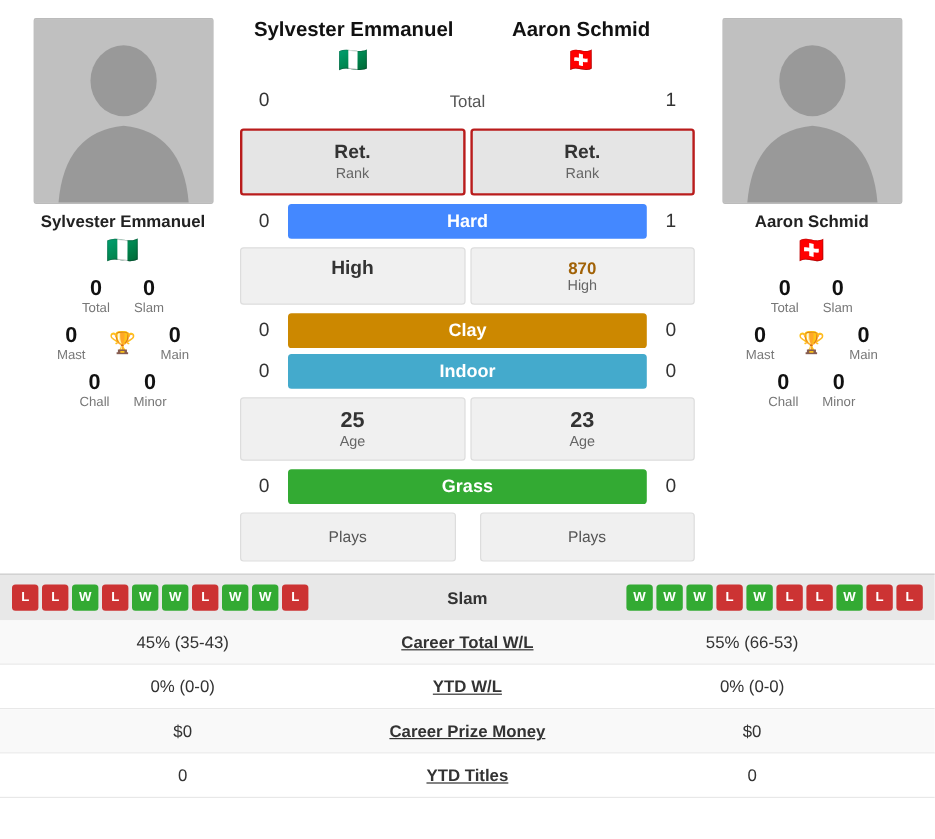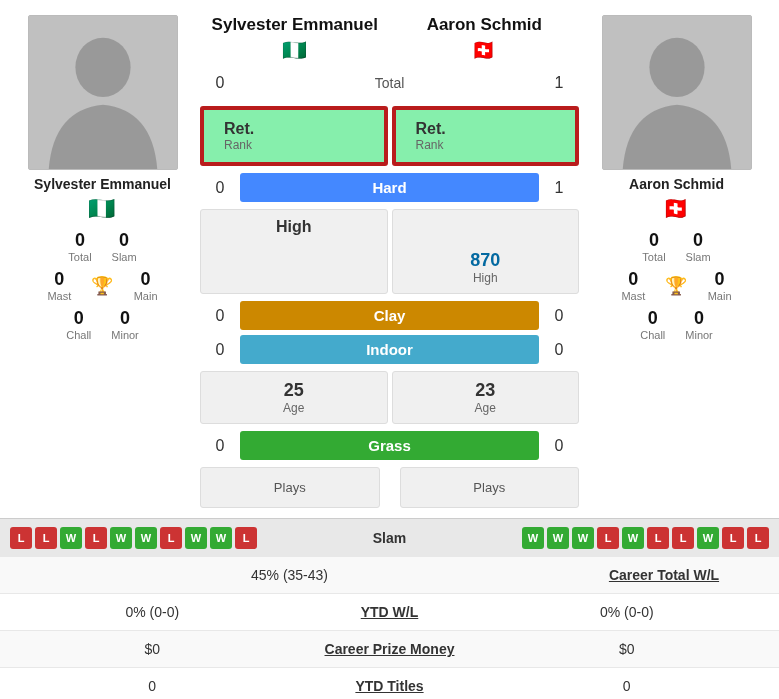--- a/index.html
+++ b/index.html
@@ -99,24 +99,24 @@
     
     .center-col {
       flex: 1;
       display: flex;
       flex-direction: column;
       align-items: center;
       gap: 2px;
     }
 
     .rank-box {
-      background: #86efac;
-      border: 4px solid #b91c1c;
+      background: #e5e5e5;
+      border: 2px solid #b91c1c;
       border-radius: 3px;
-      text-align: left;
+      text-align: center;
       padding: 10px 20px;
       margin-top: 4px;
       width: 100%;
     }
 
     .rank-val {
       font-size: 16px;
       font-weight: bold;
       color: #333;
     }
@@ -397,21 +397,21 @@
         <div class="surface-score-left">0</div>
         <div class="surface-btn hard">Hard</div>
         <div class="surface-score-right">1</div>
       </div>
 
       <div style="display:flex;width:100%;gap:4px;margin-top:3px;margin-bottom:3px;">
         <div class="high-box" style="flex:1;">
           <div style="font-size:16px;font-weight:bold;color:#333;">High</div>
         </div>
         <div class="high-box" style="flex:1;">
-          <div style="font-size:18px;font-weight:bold;color:#0369a1;margin-top:32px;">870</div>
+          <div style="font-size:14px;font-weight:bold;color:#a16207;">870</div>
           <div style="font-size:12px;color:#666;">High</div>
         </div>
       </div>
 
       <div class="surface-row">
         <div class="surface-score-left">0</div>
         <div class="surface-btn clay">Clay</div>
         <div class="surface-score-right">0</div>
       </div>
 
@@ -523,20 +523,21 @@
         <div class="badge W">W</div>
         <div class="badge L">L</div>
         <div class="badge L">L</div>
       </div>
   </div>
 
   <div class="stats-table" id="stats-table">
       <div class="stats-row">
     <div class="stats-row-left">45% (35-43)</div>
     <div class="stats-row-center">Career Total W/L</div>
+    <div class="stats-row-right">55% (66-53)</div>
   </div>
       <div class="stats-row">
     <div class="stats-row-left">0% (0-0)</div>
     <div class="stats-row-center">YTD W/L</div>
     <div class="stats-row-right">0% (0-0)</div>
   </div>
       <div class="stats-row">
     <div class="stats-row-left">$0</div>
     <div class="stats-row-center">Career Prize Money</div>
     <div class="stats-row-right">$0</div>

